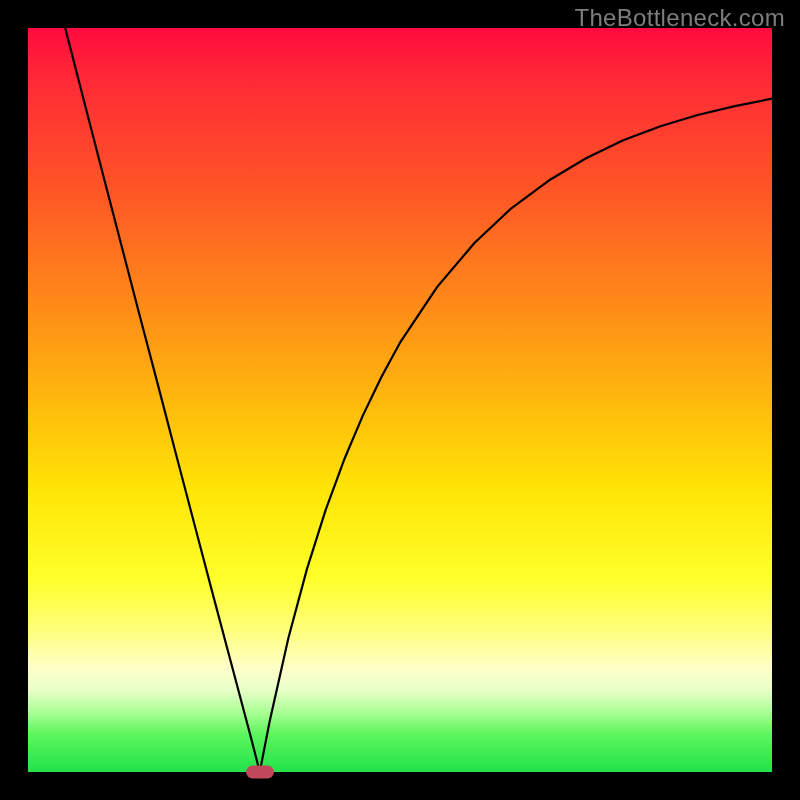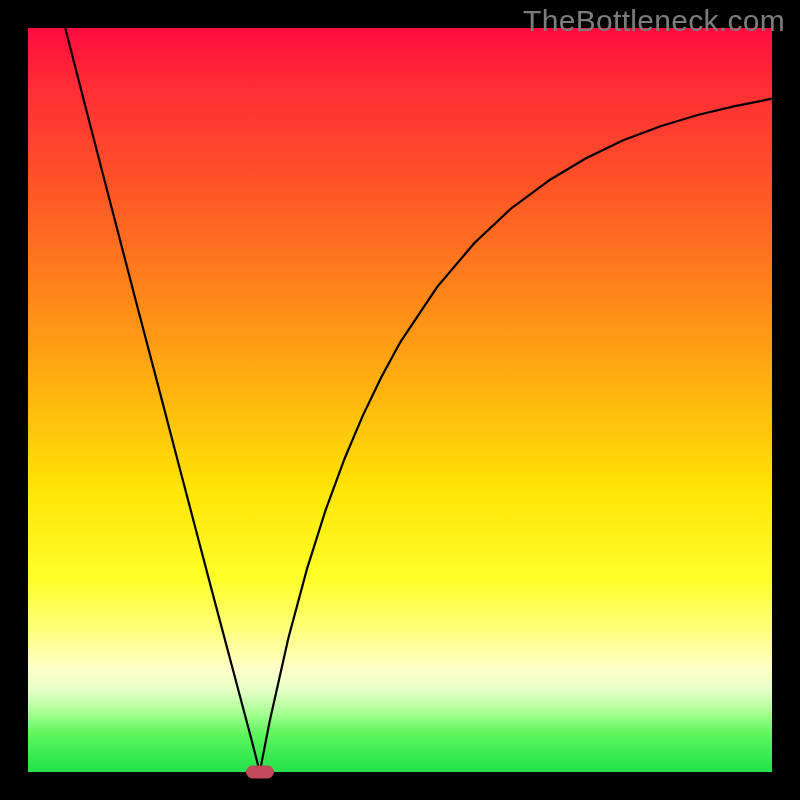--- a/index.html
+++ b/index.html
@@ -40,21 +40,21 @@
       #a8ff94 92%,
       #5cf55c 95%,
       #22e24a 100%
     );
   }
   .watermark {
     position: absolute;
     top: 4px;
     right: 15px;
     color: #7d7d7d;
-    font-size: 30px;
+    font-size: 24px;
     letter-spacing: 0.3px;
     user-select: none;
   }
   .marker {
     position: absolute;
     width: 28px;
     height: 13px;
     border-radius: 7px;
     background: #c1485b;
     transform: translate(-50%, -50%);

